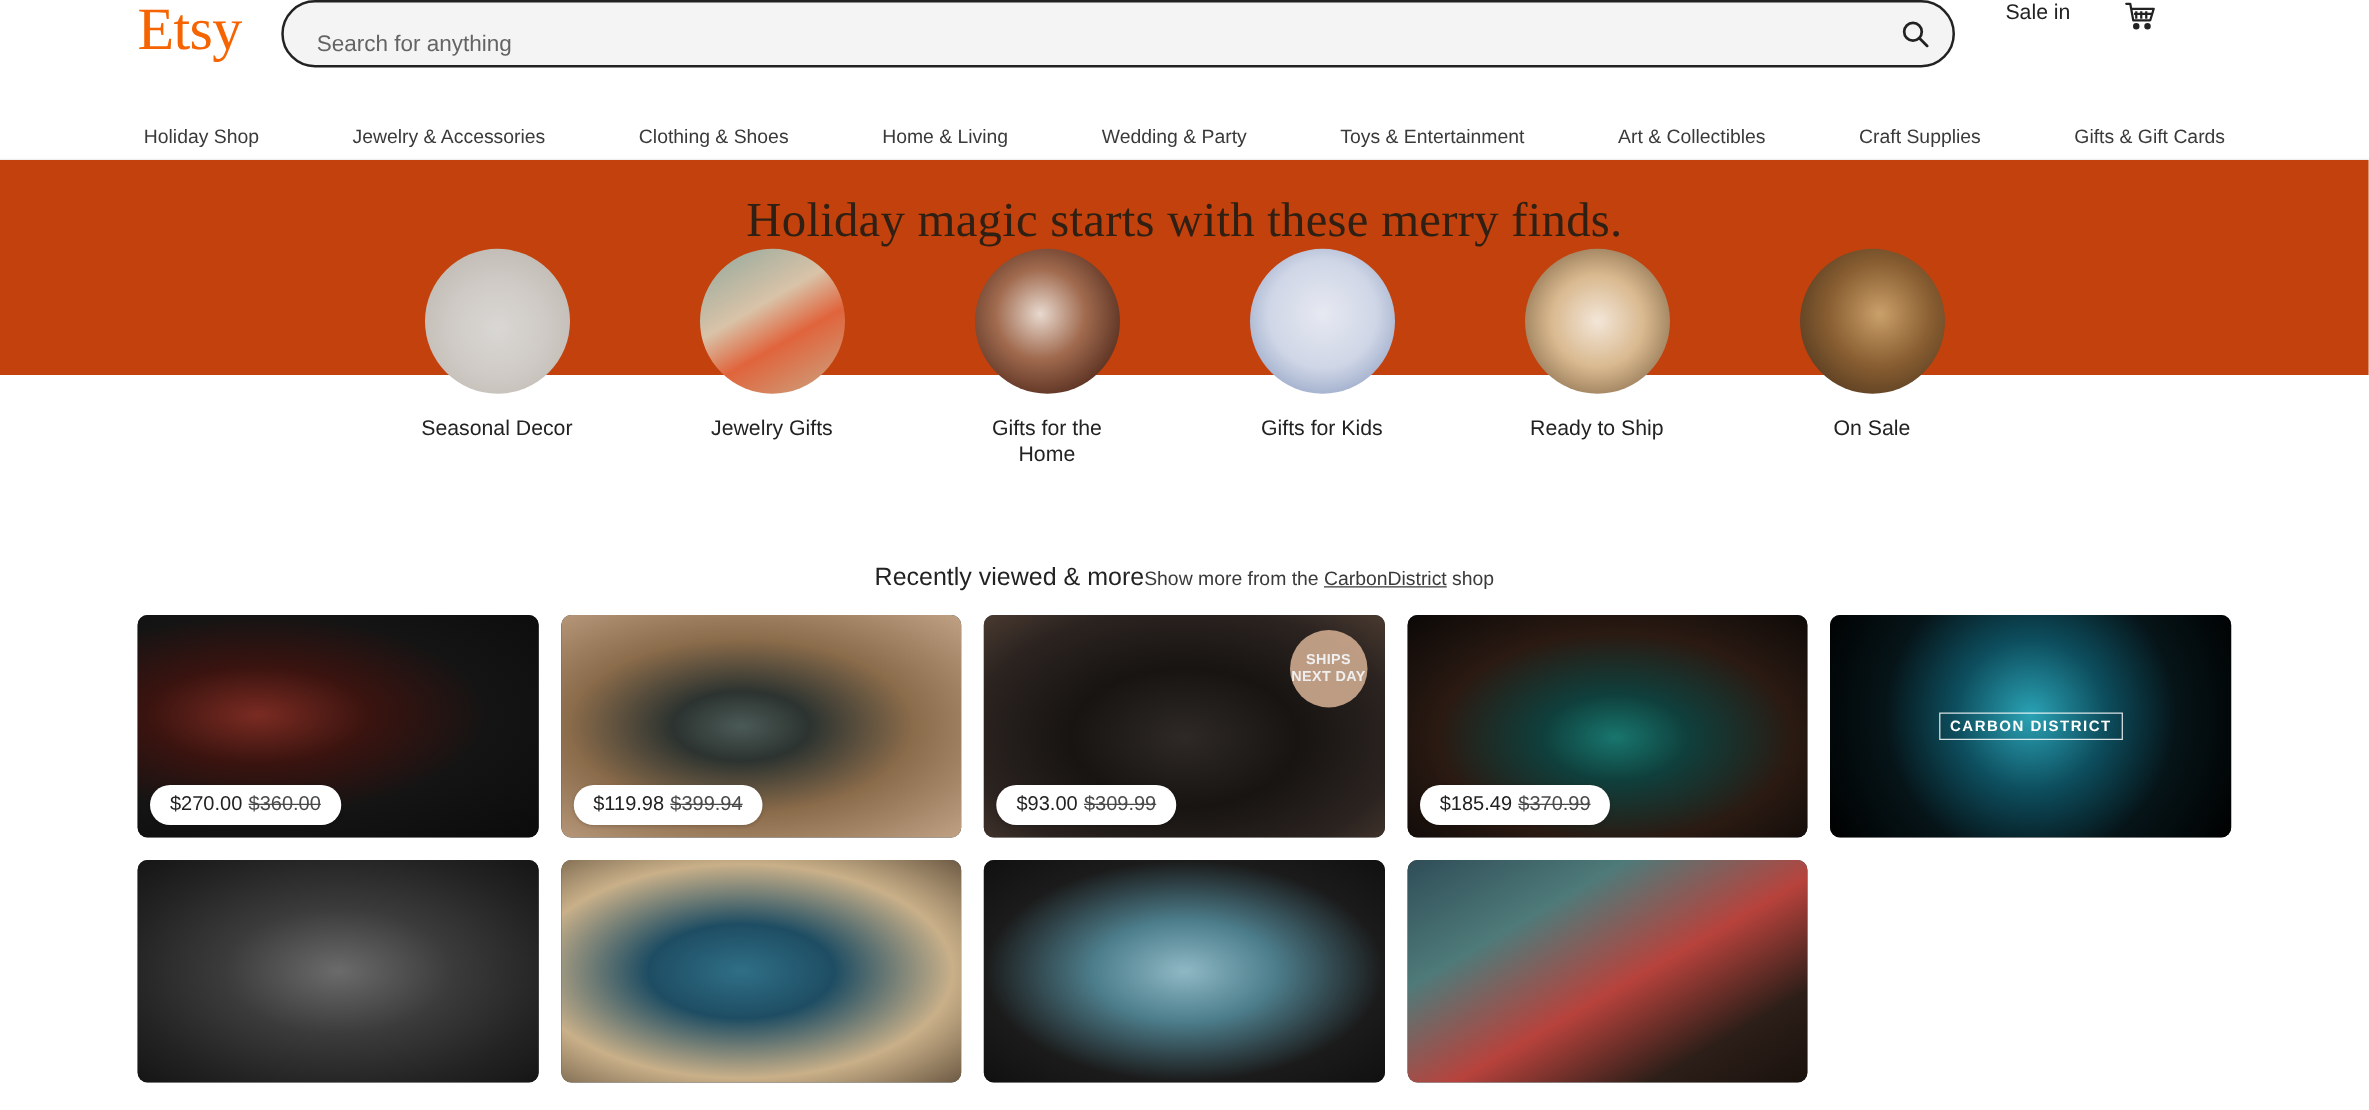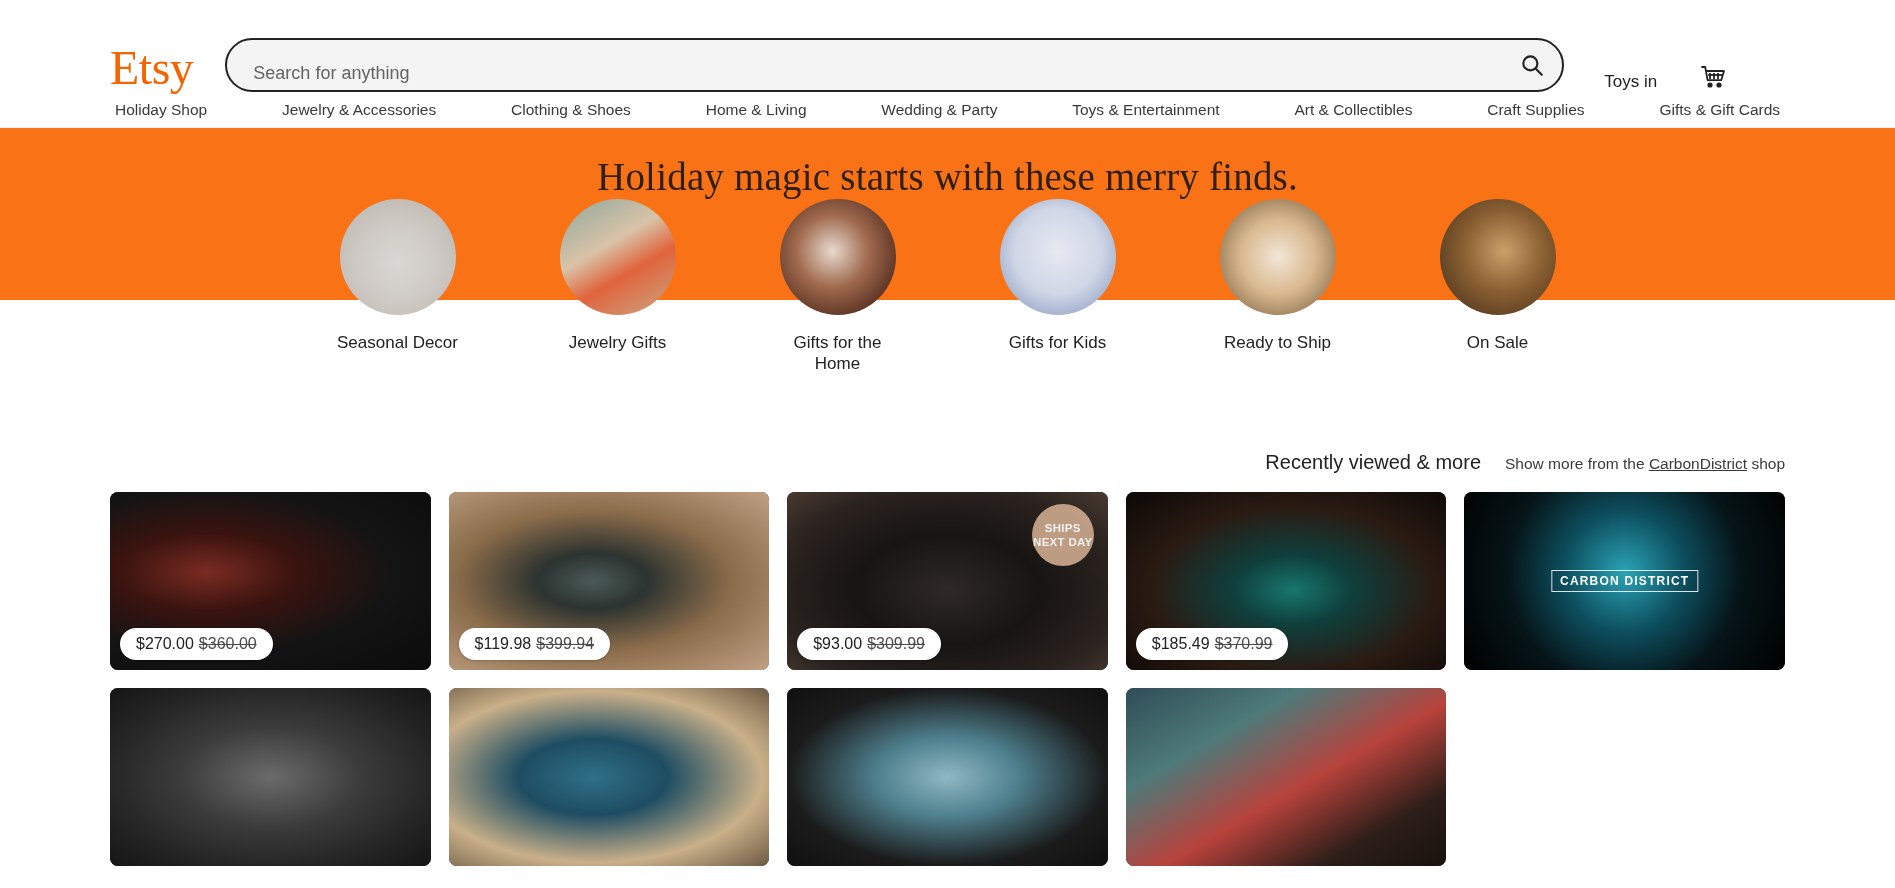--- a/index.html
+++ b/index.html
@@ -8,21 +8,21 @@
     overflow: hidden;
     background: #ffffff;
     font-family: "Liberation Sans", sans-serif;
     color: #222222;
   }
 
   
   .topbar {
     height: 92px;
     display: flex;
-    align-items: flex-end;
+    align-items: flex-start;
     padding: 0 55px 0 110px;
     background: #ffffff;
     position: relative;
   }
   .etsy-logo {
     font-family: "Liberation Serif", serif;
     font-size: 48px;
     color: #F56400;
     letter-spacing: -0.5px;
     line-height: 1;
@@ -86,21 +86,21 @@
     white-space: nowrap;
     cursor: pointer;
     text-decoration: none;
   }
   .catnav-spacer { flex: 1; }
 
   
   .hero {
     position: relative;
     height: 172px;
-    background: #f97316;
+    background: #c2410c;
   }
   .hero-title {
     text-align: center;
     font-family: "Liberation Serif", serif;
     font-size: 39px;
     font-weight: 400;
     color: #2f2013;
     padding-top: 26px;
     letter-spacing: 0.2px;
   }
@@ -138,23 +138,22 @@
   }
 
   
   .main {
     padding: 0 110px;
     margin-top: 151px;
   }
   .section-head {
     display: flex;
     align-items: baseline;
-    justify-content: flex-end;
+    justify-content: center;
     margin-bottom: 18px;
-    gap: 24px;
   }
   .section-title {
     font-size: 20px;
     color: #222;
     font-weight: 400;
   }
   .section-link {
     font-size: 15.5px;
     color: #3a3a3a;
   }
@@ -251,21 +250,21 @@
   <div class="search-wrap">
     <input class="search-input" type="text" placeholder="Search for anything" style="">
     <button class="search-btn">
       <svg width="26" height="26" viewBox="0 0 24 24" fill="none" stroke="#222" stroke-width="2">
         <circle cx="10.5" cy="10.5" r="6.5"></circle>
         <line x1="15.5" y1="15.5" x2="21" y2="21" stroke-linecap="round"></line>
       </svg>
     </button>
   </div>
 
-  <a class="signin">Toys in</a>
+  <a class="signin">Sale in</a>
 
   <button class="cart-btn">
     <svg width="30" height="28" viewBox="0 0 30 28" fill="none" stroke="#222" stroke-width="1.8">
       <path d="M3 3h3.2l2.4 13.2h13.6L25 7H8" stroke-linecap="round" stroke-linejoin="round"></path>
       <line x1="11" y1="9" x2="11" y2="15"></line>
       <line x1="15" y1="9" x2="15" y2="15"></line>
       <line x1="19" y1="9" x2="19" y2="15"></line>
       <line x1="9.2" y1="11" x2="23.6" y2="11"></line>
       <circle cx="11" cy="21" r="1.7" fill="#222"></circle>
       <circle cx="20" cy="21" r="1.7" fill="#222"></circle>

